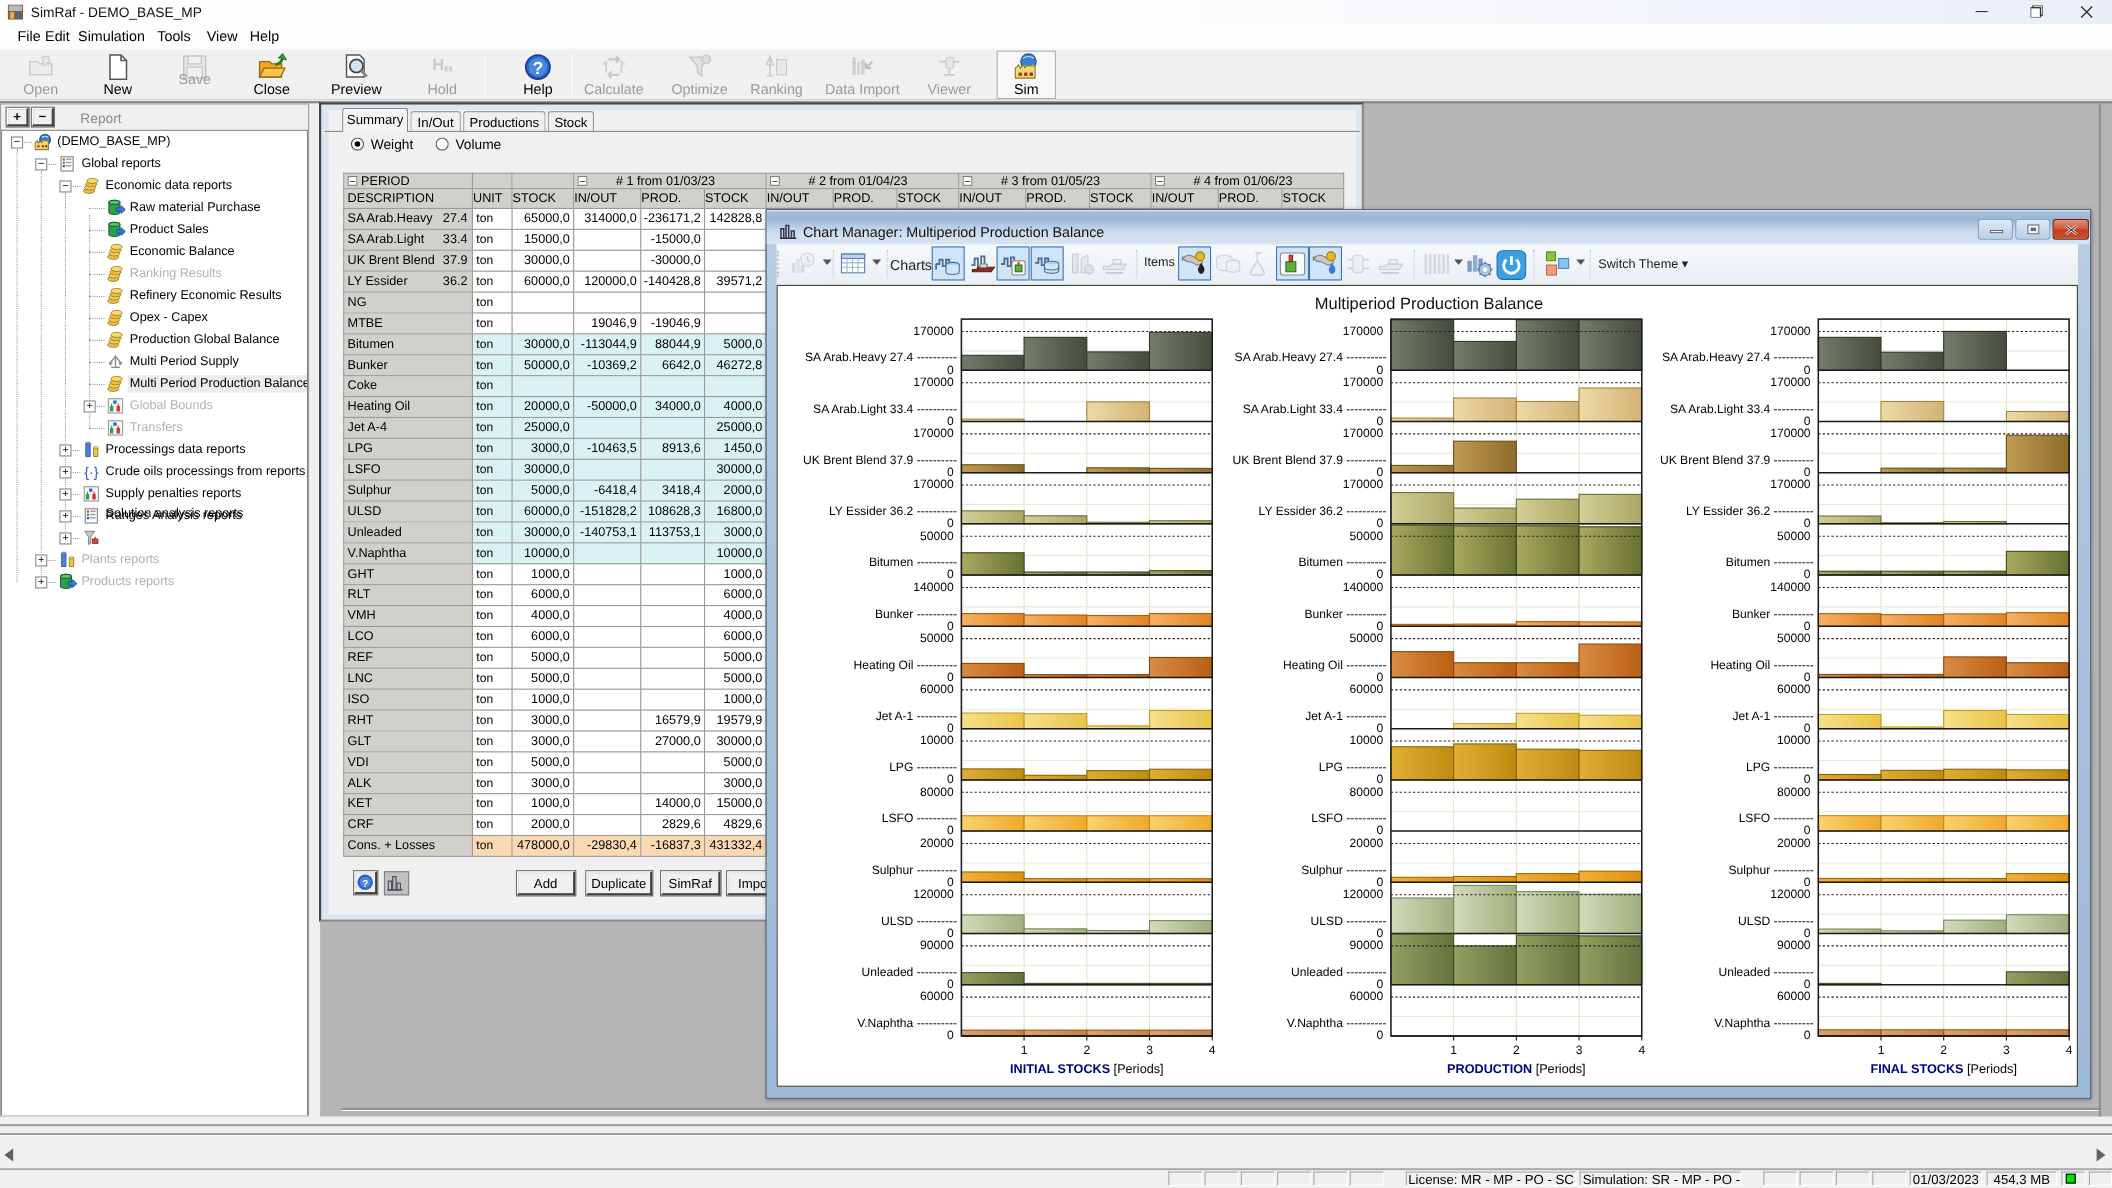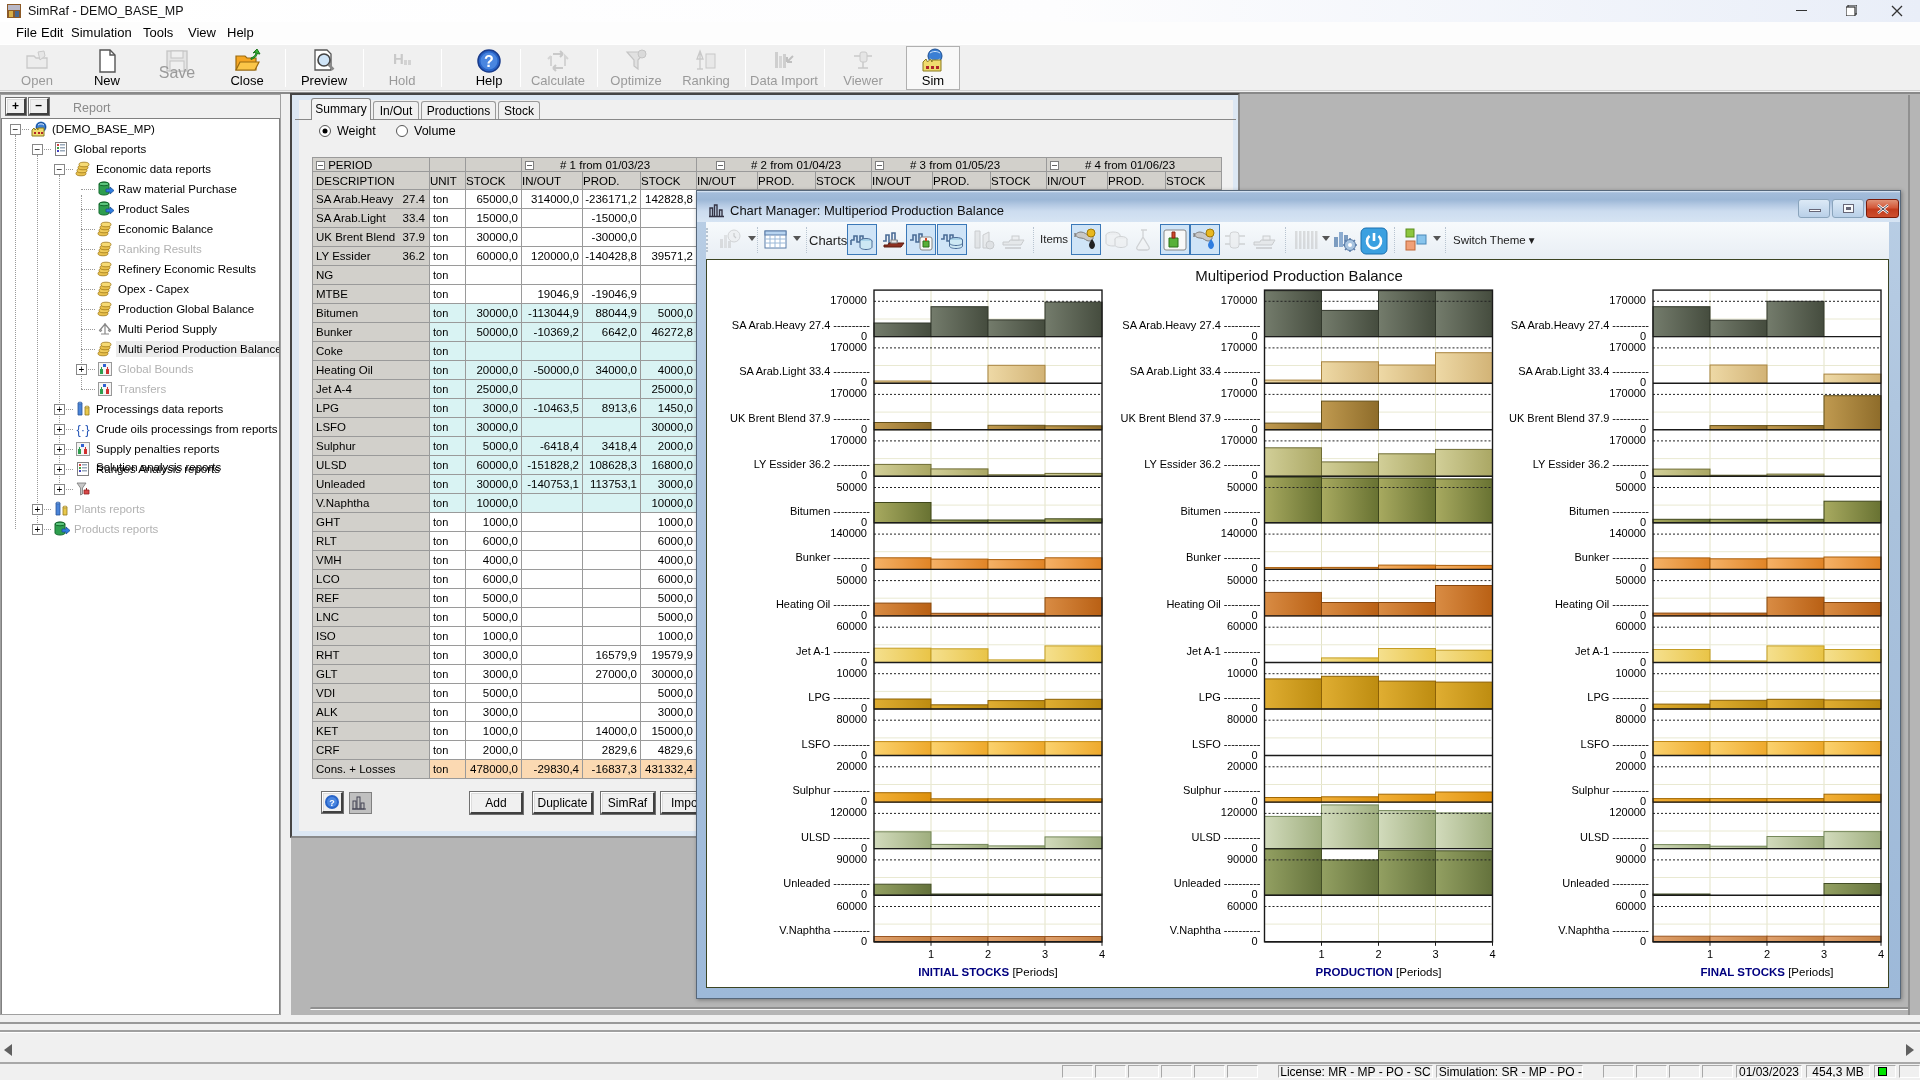--- a/index.html
+++ b/index.html
@@ -46,21 +46,21 @@
     <div style="position:absolute;left:94px;top:3px"><svg width="26" height="26">
         <path d="M6 2h10l5 5v17H6z" fill="#fff" stroke="#555" stroke-width="1.4"></path>
         <path d="M16 2v5h5" fill="none" stroke="#555" stroke-width="1.4"></path>
       </svg></div>
     <div style="position:absolute;left:62px;top:28px;width:90px;text-align:center;font-size:13px;color:#000">New</div>
     <div style="position:absolute;left:164px;top:3px"><svg width="26" height="26" opacity="0.45">
         <rect x="3" y="3" width="20" height="20" fill="#d8d8d8" stroke="#909090" stroke-width="1.3"></rect>
         <rect x="7" y="3" width="12" height="7" fill="#eee" stroke="#909090"></rect>
         <rect x="6" y="13" width="14" height="10" fill="#eee" stroke="#909090"></rect>
       </svg></div>
-    <div style="position:absolute;left:132px;top:19px;width:90px;text-align:center;font-size:16px;color:#9a9a9a">Save</div>
+    <div style="position:absolute;left:132px;top:19px;width:90px;text-align:center;font-size:13px;color:#9a9a9a">Save</div>
     <div style="position:absolute;left:234px;top:3px"><svg width="28" height="26">
         <path d="M2 22V8h9l2 2h9v12z" fill="#f5a623" stroke="#9a6a10" stroke-width="1.2"></path>
         <path d="M2 22l4-8h19l-4 8z" fill="#fbc648" stroke="#9a6a10" stroke-width="1.2"></path>
         <path d="M17 10c3-1 5-3 5-6l-3 1 4-4 3 5-3-.5c0 3-3 5-6 6z" fill="#35b335" stroke="#1a741a" stroke-width="1"></path>
       </svg></div>
     <div style="position:absolute;left:202px;top:28px;width:90px;text-align:center;font-size:13px;color:#000">Close</div>
     <div style="position:absolute;left:285px;top:4px;width:1px;height:38px;background:#c8c8c8;border-right:1px solid #fff"></div>
     <div style="position:absolute;left:311px;top:3px"><svg width="26" height="26">
         <path d="M4 2h12l4 4v16H4z" fill="#fff" stroke="#555" stroke-width="1.3"></path>
         <circle cx="13" cy="12" r="6" fill="#cfe4f7" stroke="#444" stroke-width="1.6"></circle>
@@ -373,21 +373,21 @@
         <col style="width:61px">
         <col style="width:58px">
         <col style="width:56px">
       </colgroup>
       <tbody>
         <tr style="height:14px">
           <td class="hc" style="text-align:left;padding-left:3px"><span class="mbox">–</span>&nbsp;PERIOD</td>
           <td class="hc"></td>
           <td class="hc"></td>
           <td class="hc" colspan="3" style="text-align:left;padding-left:3px"><span class="mbox">–</span><span style="display:inline-block;width:26px"></span># 1 from 01/03/23</td>
-          <td class="hc" colspan="3" style="text-align:left;padding-left:19px"><span class="mbox">–</span><span style="display:inline-block;width:26px"></span># 2 from 01/04/23</td>
+          <td class="hc" colspan="3" style="text-align:left;padding-left:3px"><span class="mbox">–</span><span style="display:inline-block;width:26px"></span># 2 from 01/04/23</td>
           <td class="hc" colspan="3" style="text-align:left;padding-left:3px"><span class="mbox">–</span><span style="display:inline-block;width:26px"></span># 3 from 01/05/23</td>
           <td class="hc" colspan="3" style="text-align:left;padding-left:3px"><span class="mbox">–</span><span style="display:inline-block;width:26px"></span># 4 from 01/06/23</td>
         </tr>
         <tr style="height:18px">
           <td class="hc" style="text-align:left;padding-left:3px">DESCRIPTION</td>
           <td class="hc">UNIT</td>
           <td class="hc">STOCK</td>
           <td class="hc">IN/OUT</td>
           <td class="hc">PROD.</td>
           <td class="hc">STOCK</td>

